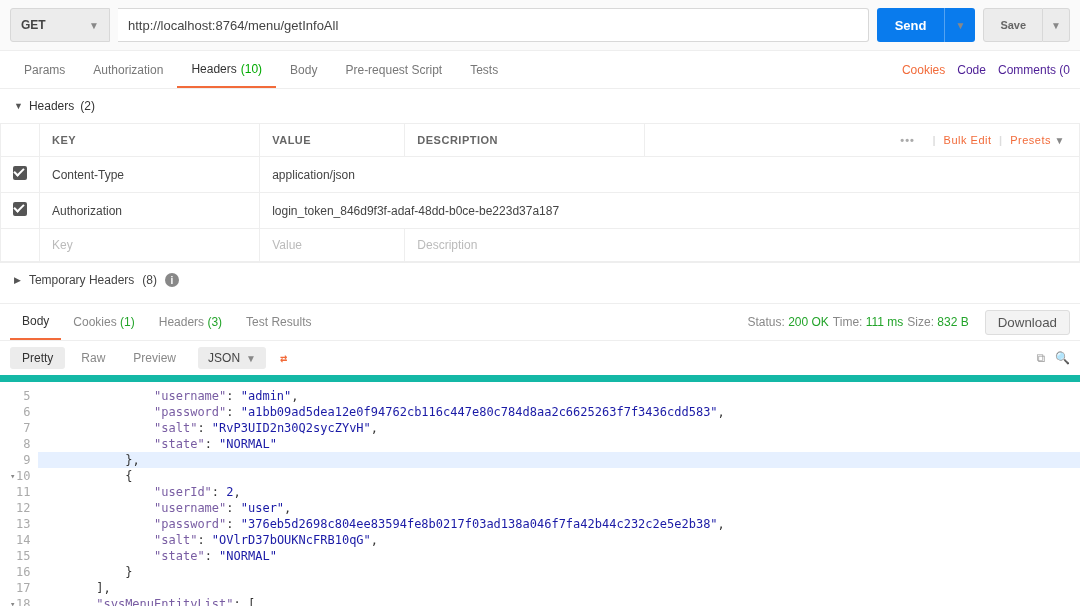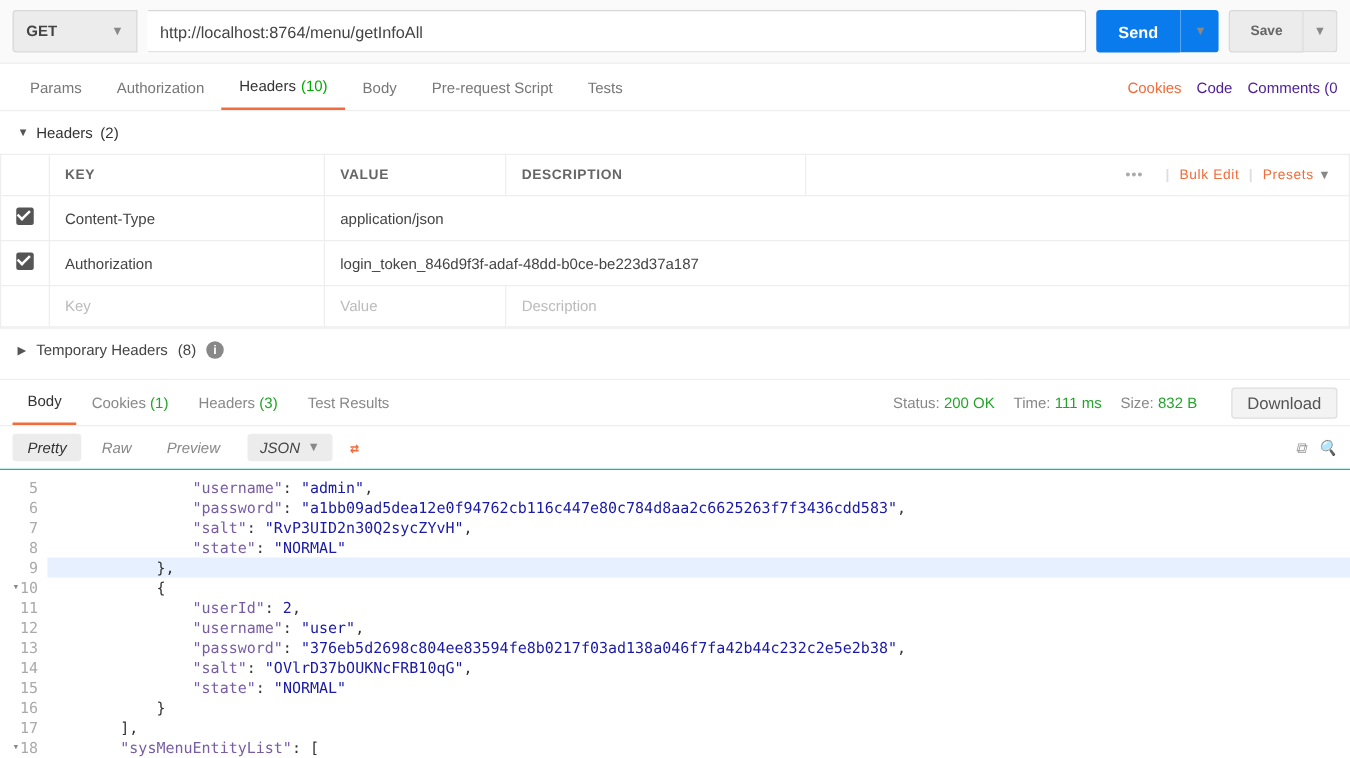--- a/index.html
+++ b/index.html
@@ -39,26 +39,26 @@
   .th-actions .dots { color:#aaa; margin-right:10px; letter-spacing:1px; }
   .th-actions .sep { color:#ddd; margin: 0 4px; }
   .th-actions .act { color:#f26b3a; font-weight:400; }
 
   .temp-headers { padding: 10px 14px; display:flex; align-items:center; gap:8px; color:#444; border-top:1px solid #eee; }
   .info-icon { display:inline-flex; width:14px; height:14px; border-radius:50%; background:#888; color:#fff; align-items:center; justify-content:center; font-size:10px; font-weight:bold; font-style:normal; }
 
   .resp-tabs { display:flex; padding: 0 10px; height:38px; align-items:center; border-top:1px solid #eee; border-bottom:1px solid #eee; margin-top:6px;}
   .resp-tab { padding:0 12px; color:#888; height:100%; display:flex; align-items:center; cursor:pointer; }
   .resp-tab.active { color:#333; border-bottom:2px solid #f26b3a; }
-  .resp-status { margin-left:auto; display:flex; gap:15px; align-items:center; font-size:12px; }
+  .resp-status { margin-left:auto; display:flex; gap:4px; align-items:center; font-size:12px; }
   .resp-status .lbl { color:#888; }
   .resp-status .val-green { color:#23a42a; }
   .download-btn { background:#f3f3f3; border:1px solid #ddd; padding:4px 12px; border-radius:3px; color:#555; margin-left:12px; }
 
-  .body-toolbar { display:flex; align-items:center; padding:6px 10px; gap:4px; border-bottom:1px solid #14b8a6;font-style:italic; }
+  .body-toolbar { display:flex; align-items:center; padding:6px 10px; gap:4px; border-bottom:7px solid #14b8a6; }
   .body-sub { padding:4px 12px; color:#888; border-radius:3px; }
   .body-sub.active { background:#ececec; color:#333; }
   .json-sel { display:flex; align-items:center; gap:6px; padding:4px 10px; background:#ececec; border-radius:3px; margin-left:6px; color:#444;}
   .wrap-icon { color:#f26b3a; font-weight:bold; margin-left:10px; font-family:monospace;}
   .body-right-icons { margin-left:auto; display:flex; gap:10px; color:#999;}
 
   .code-area { display:flex; font-family: Consolas, Menlo, monospace; font-size:12px; padding:6px 0 0 0; }
   .gutter { text-align:right; color:#aaa; padding:0 8px 0 16px; user-select:none; }
   .gutter div { height:16px; line-height:16px; }
   .gutter .fold { position:relative; }

